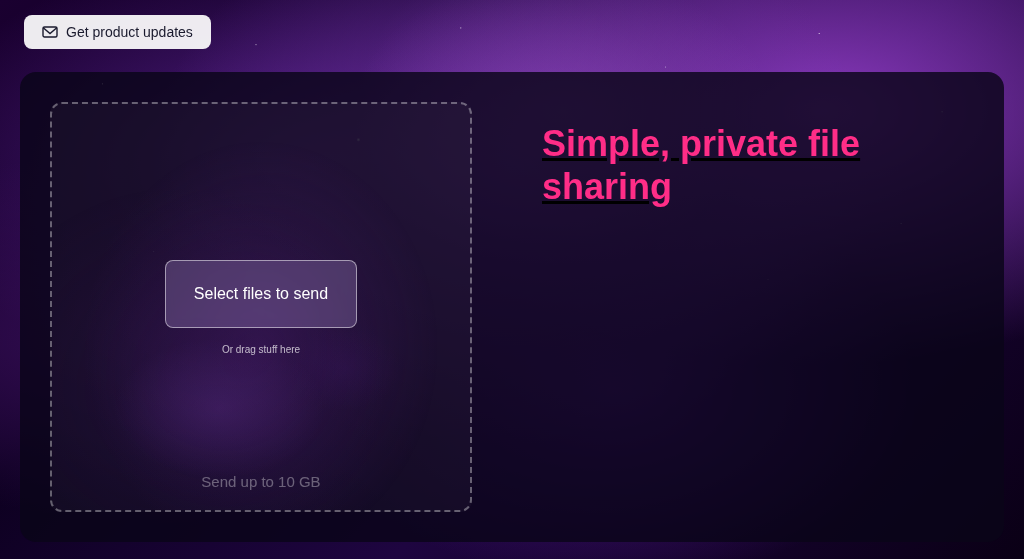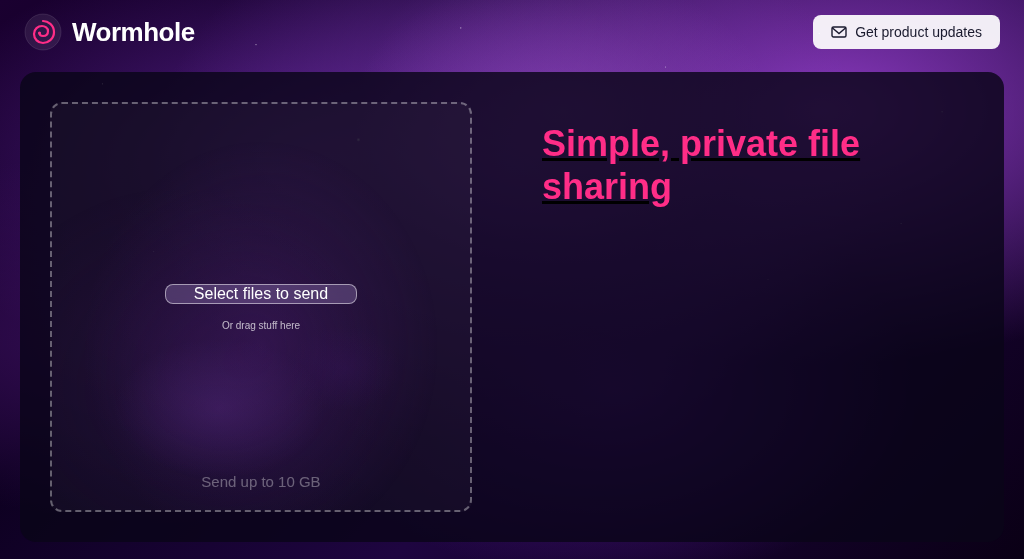--- a/index.html
+++ b/index.html
@@ -163,21 +163,21 @@
         radial-gradient(ellipse 80px 60px at 70% 65%, rgba(60, 20, 100, 0.25) 0%, transparent 70%);
     }
 
     .select-files-btn {
       position: relative;
       z-index: 2;
       background: rgba(200, 170, 240, 0.25);
       color: #ffffff;
       border: 1.5px solid rgba(255,255,255,0.5);
       border-radius: 8px;
-      padding: 0 28px;
+      padding: 24px 28px;
       font-size: 16px;
       font-weight: 500;
       cursor: pointer;
       backdrop-filter: blur(4px);
     }
 
     .drag-hint {
       position: relative;
       z-index: 2;
       color: rgba(255,255,255,0.7);
@@ -224,30 +224,20 @@
       font-weight: 600;
       color: #ffffff;
     }
   </style>
 </head>
 <body>
 
 <div class="bg"></div>
 
 <header class="header">
-  <div class="logo-area">
-
-    <svg class="logo-icon" viewBox="0 0 38 38" fill="none" xmlns="http://www.w3.org/2000/svg">
-      <circle cx="19" cy="19" r="18" fill="rgba(255,255,255,0.08)" stroke="rgba(255,255,255,0.1)" stroke-width="1"></circle>
-
-      <path d="M19 8 C24 8, 30 12, 30 19 C30 26, 24 30, 19 30 C14 30, 10 26, 10 21 C10 16, 14 13, 18 13 C21 13, 24 15, 24 18 C24 21, 22 23, 19 23 C17 23, 15.5 22, 15.5 20" stroke="#ff2d87" stroke-width="2.2" fill="none" stroke-linecap="round"></path>
-      <circle cx="15.5" cy="20" r="1.5" fill="#ff2d87"></circle>
-    </svg>
-    <span class="logo-text">Wormhole</span>
-  </div>
 
   <button class="get-updates-btn">
     <svg class="mail-icon" viewBox="0 0 16 16" fill="none" xmlns="http://www.w3.org/2000/svg">
       <rect x="1" y="3" width="14" height="10" rx="1.5" stroke="#1a1a2e" stroke-width="1.4" fill="none"></rect>
       <path d="M1.5 4L8 9.5L14.5 4" stroke="#1a1a2e" stroke-width="1.4" stroke-linecap="round"></path>
     </svg>
     <span>Get product updates</span>
   </button>
 </header>
 

